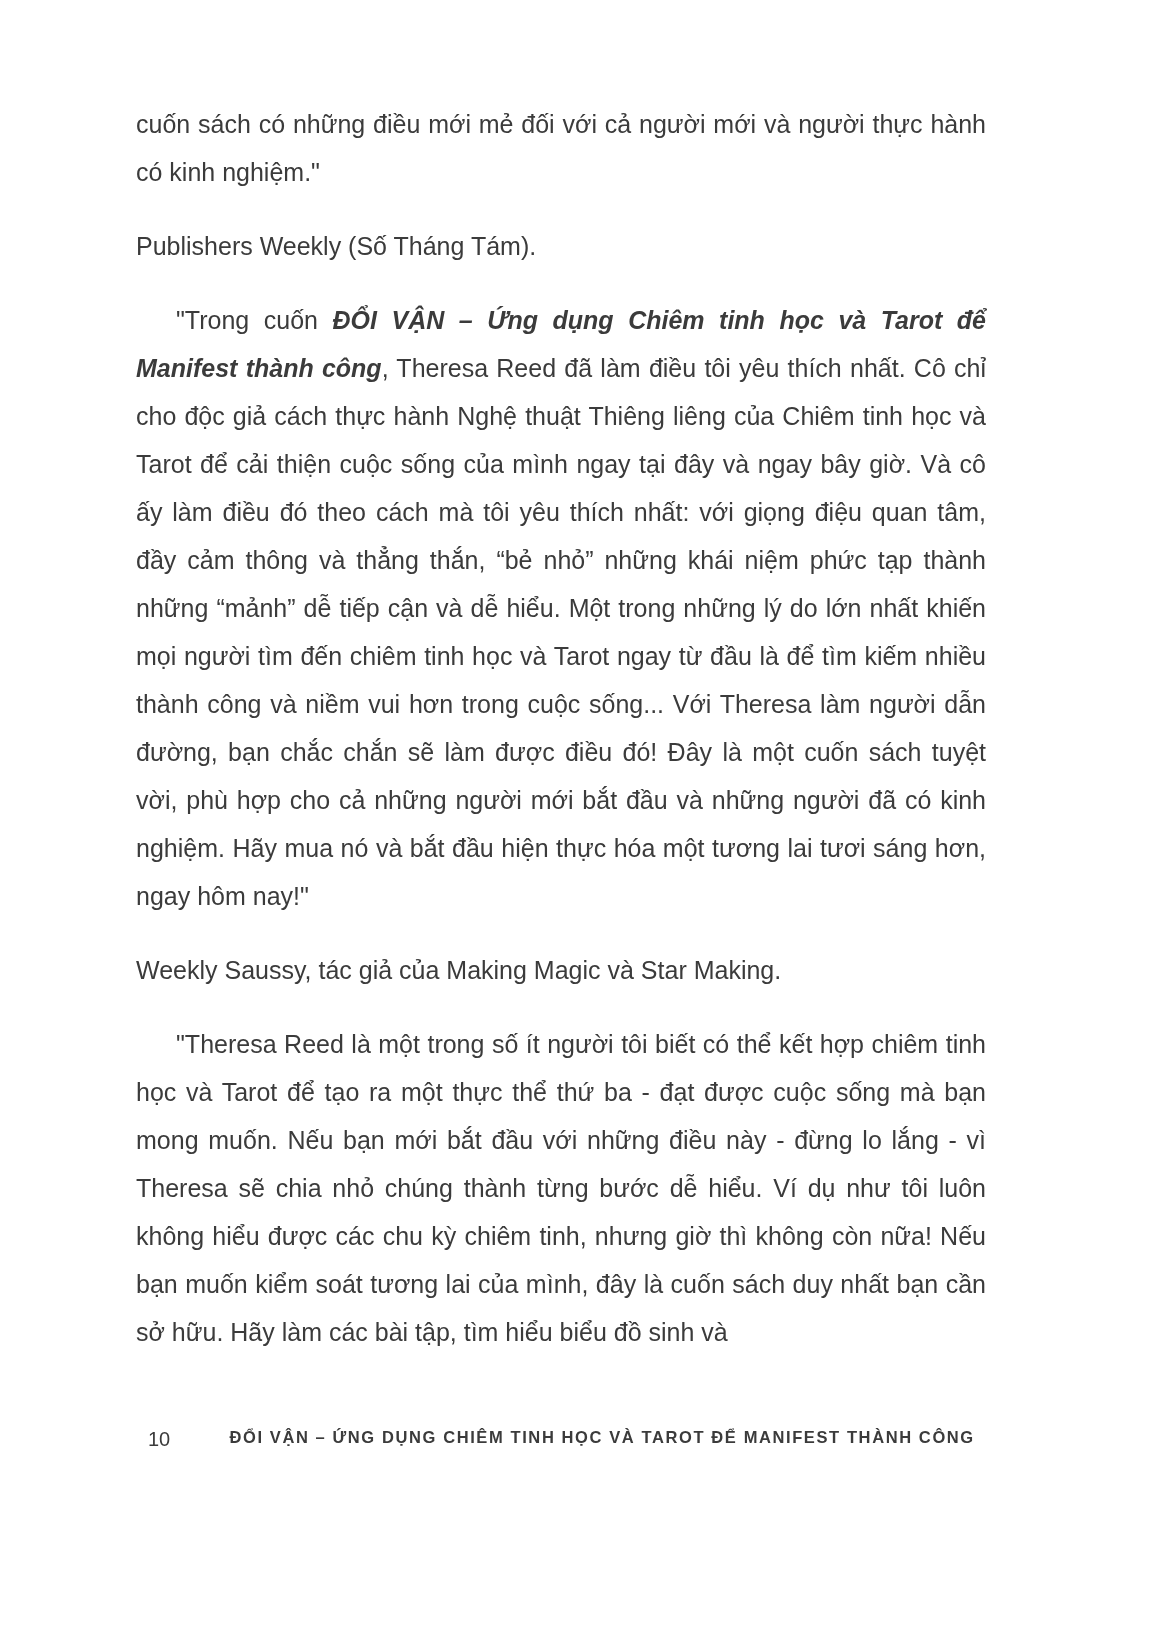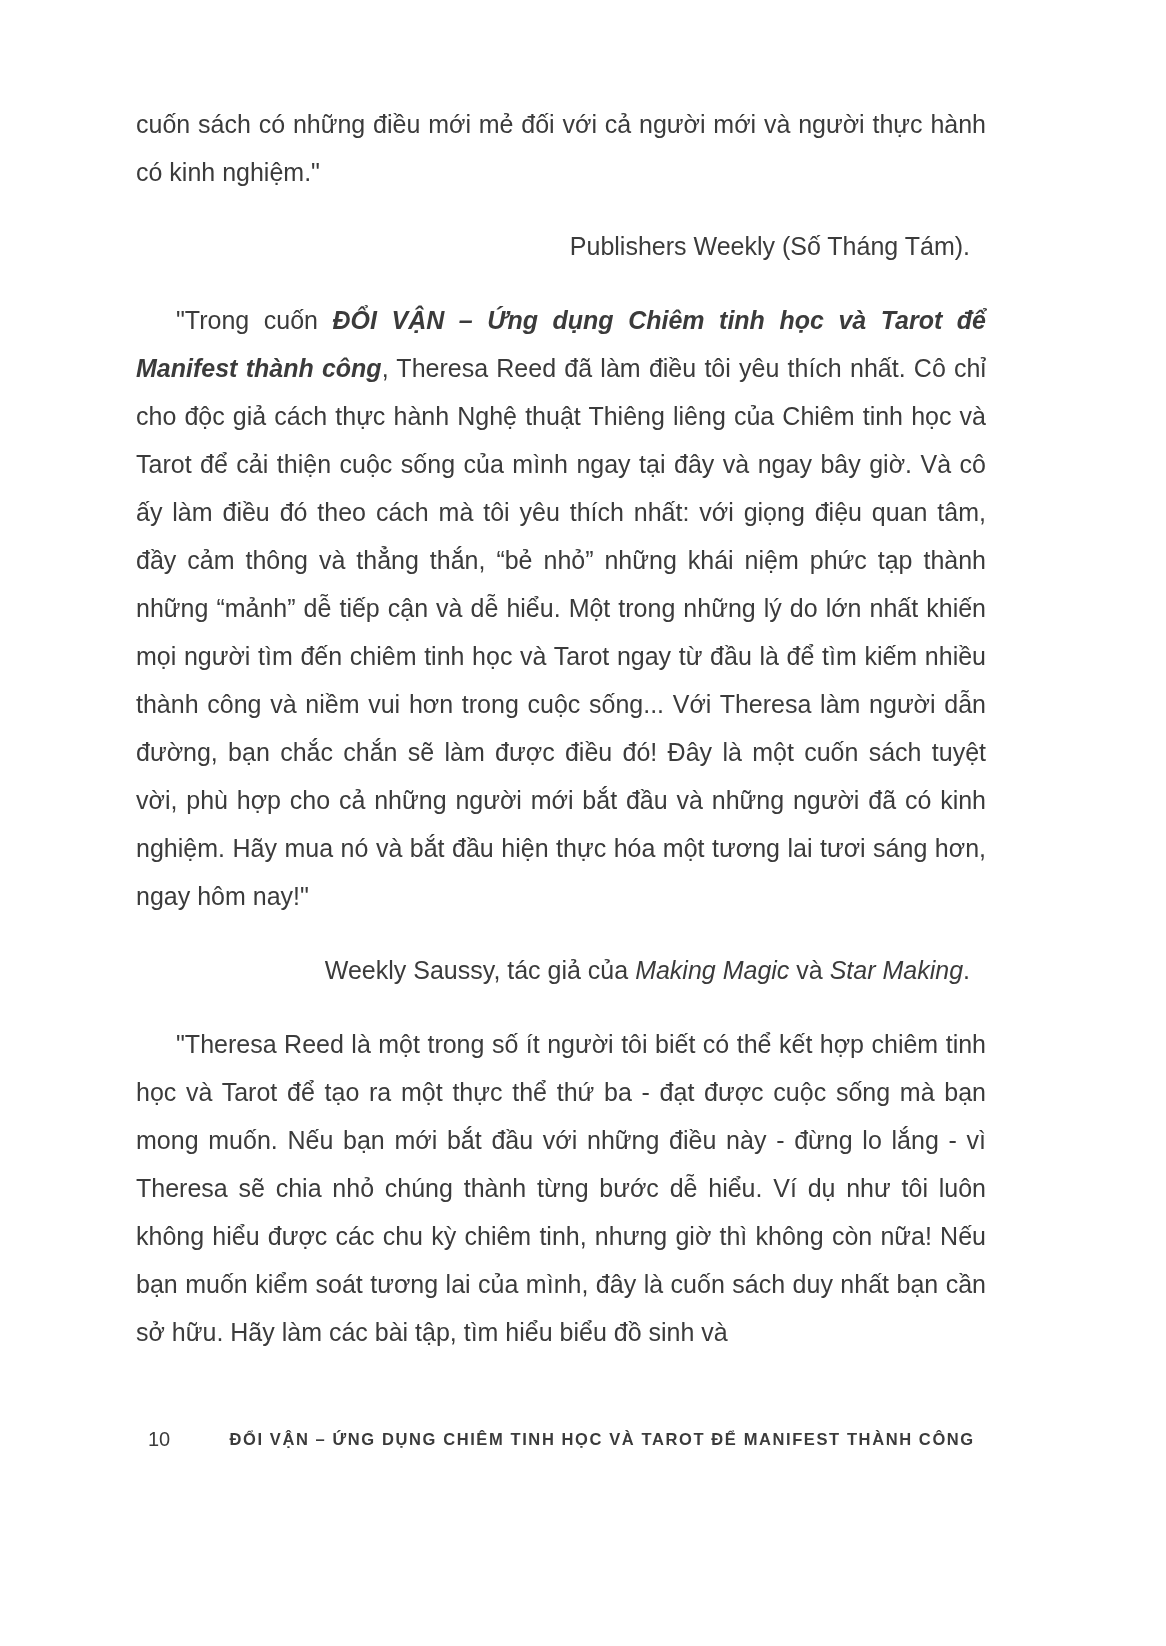--- a/index.html
+++ b/index.html
@@ -25,32 +25,31 @@
   .content p {
     margin: 0;
     font-size: 25px;
     line-height: 48px;
     font-weight: 400;
     text-align: justify;
   }
   p.body { margin-bottom: 0; }
   p.indent { text-indent: 40px; }
   p.attribution {
-    text-align: right;
     margin: 26px 16px 26px 0;
   }
   .seg-bold-italic { font-weight: bold; font-style: italic; }
-  .seg-italic { font-style: italic; }
+  .seg-italic { }
   .footer {
     position: absolute;
     left: 148px;
     right: 132px;
     top: 1428px;
     display: flex;
-    align-items: center;
+    align-items: flex-start;
   }
   .page-number {
     font-size: 20px;
     font-weight: 400;
     color: #3b3b3b;
   }
   .running-title {
     flex: 1;
     text-align: center;
     font-weight: bold;

